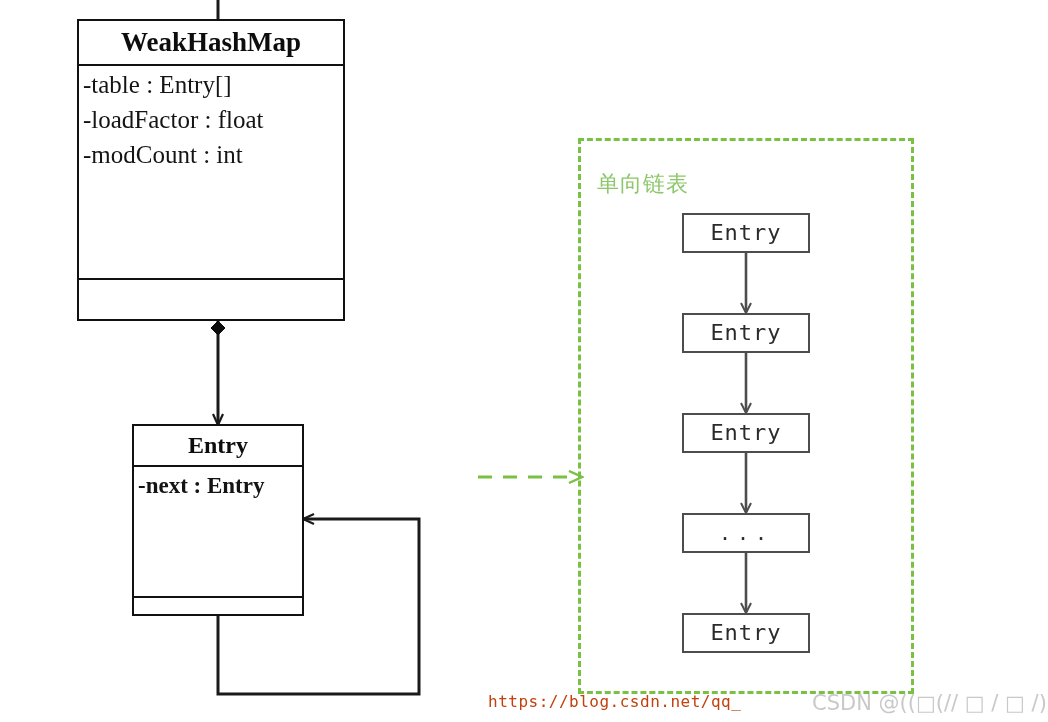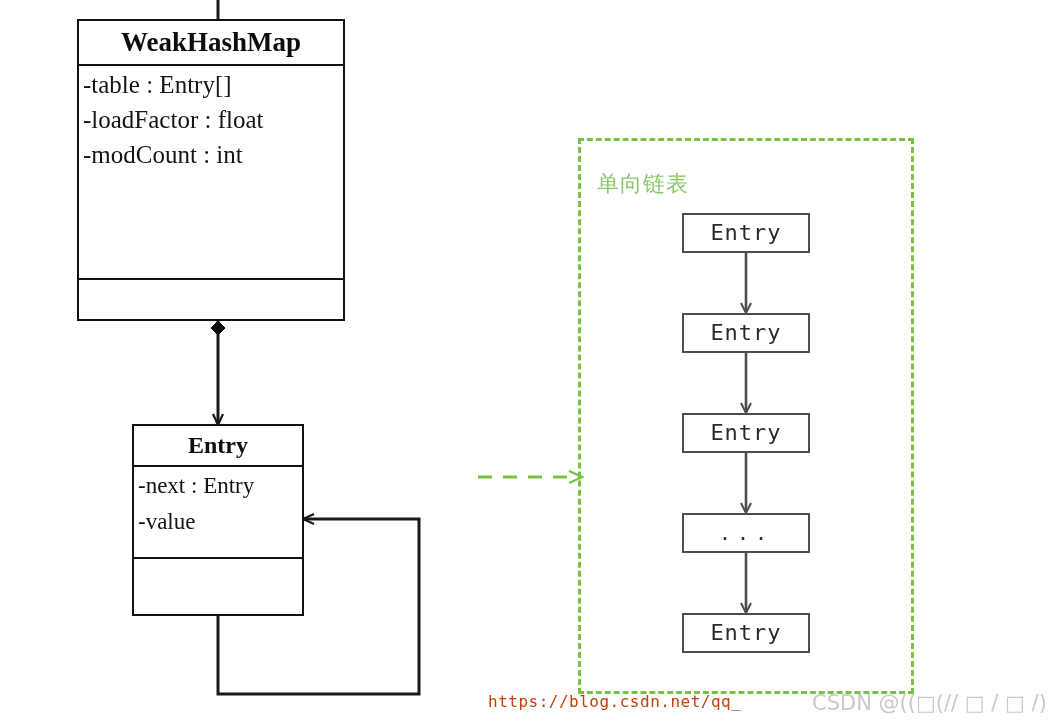--- a/index.html
+++ b/index.html
@@ -51,21 +51,21 @@
   
   #weakhashmap { left: 53px; top: 19px; width: 268px; height: 302px; margin-left: 24px; }
   #weakhashmap .uml-name { font-size: 27px; line-height: 43px; height: 43px; }
   #weakhashmap .uml-attrs { height: 212px; }
   #weakhashmap .uml-attr { font-size: 25px; height: 35px; line-height: 35px; }
   #weakhashmap .uml-ops { height: 41px; }
 
   
   #entry-class { left: 132px; top: 424px; width: 172px; height: 192px; }
   #entry-class .uml-name { font-size: 24px; line-height: 39px; height: 39px; }
-  #entry-class .uml-attrs { height: 90px; }
+  #entry-class .uml-attrs { height: 129px; font-weight: bold; }
   #entry-class .uml-attr { font-size: 23px; height: 36px; line-height: 36px; }
   #entry-class .uml-ops { height: 37px; }
   svg.overlay {
     position: absolute;
     left: 0;
     top: 0;
     width: 1048px;
     height: 722px;
     pointer-events: none;
   }
@@ -175,21 +175,20 @@
     </div>
     <div class="uml-divider"></div>
     <div class="uml-ops"></div>
   </div>
 
   <div class="uml-class" id="entry-class">
     <div class="uml-name">Entry</div>
     <div class="uml-divider"></div>
     <div class="uml-attrs">
       <div class="uml-attr">-next : Entry</div>
-      <div class="uml-attr">-value</div>
     </div>
     <div class="uml-divider"></div>
     <div class="uml-ops"></div>
   </div>
 
   <div id="linked-list-group">
     <div id="linked-list-title">单向链表</div>
   </div>
 
   <div class="ll-node" style="top:213px;">Entry</div>

